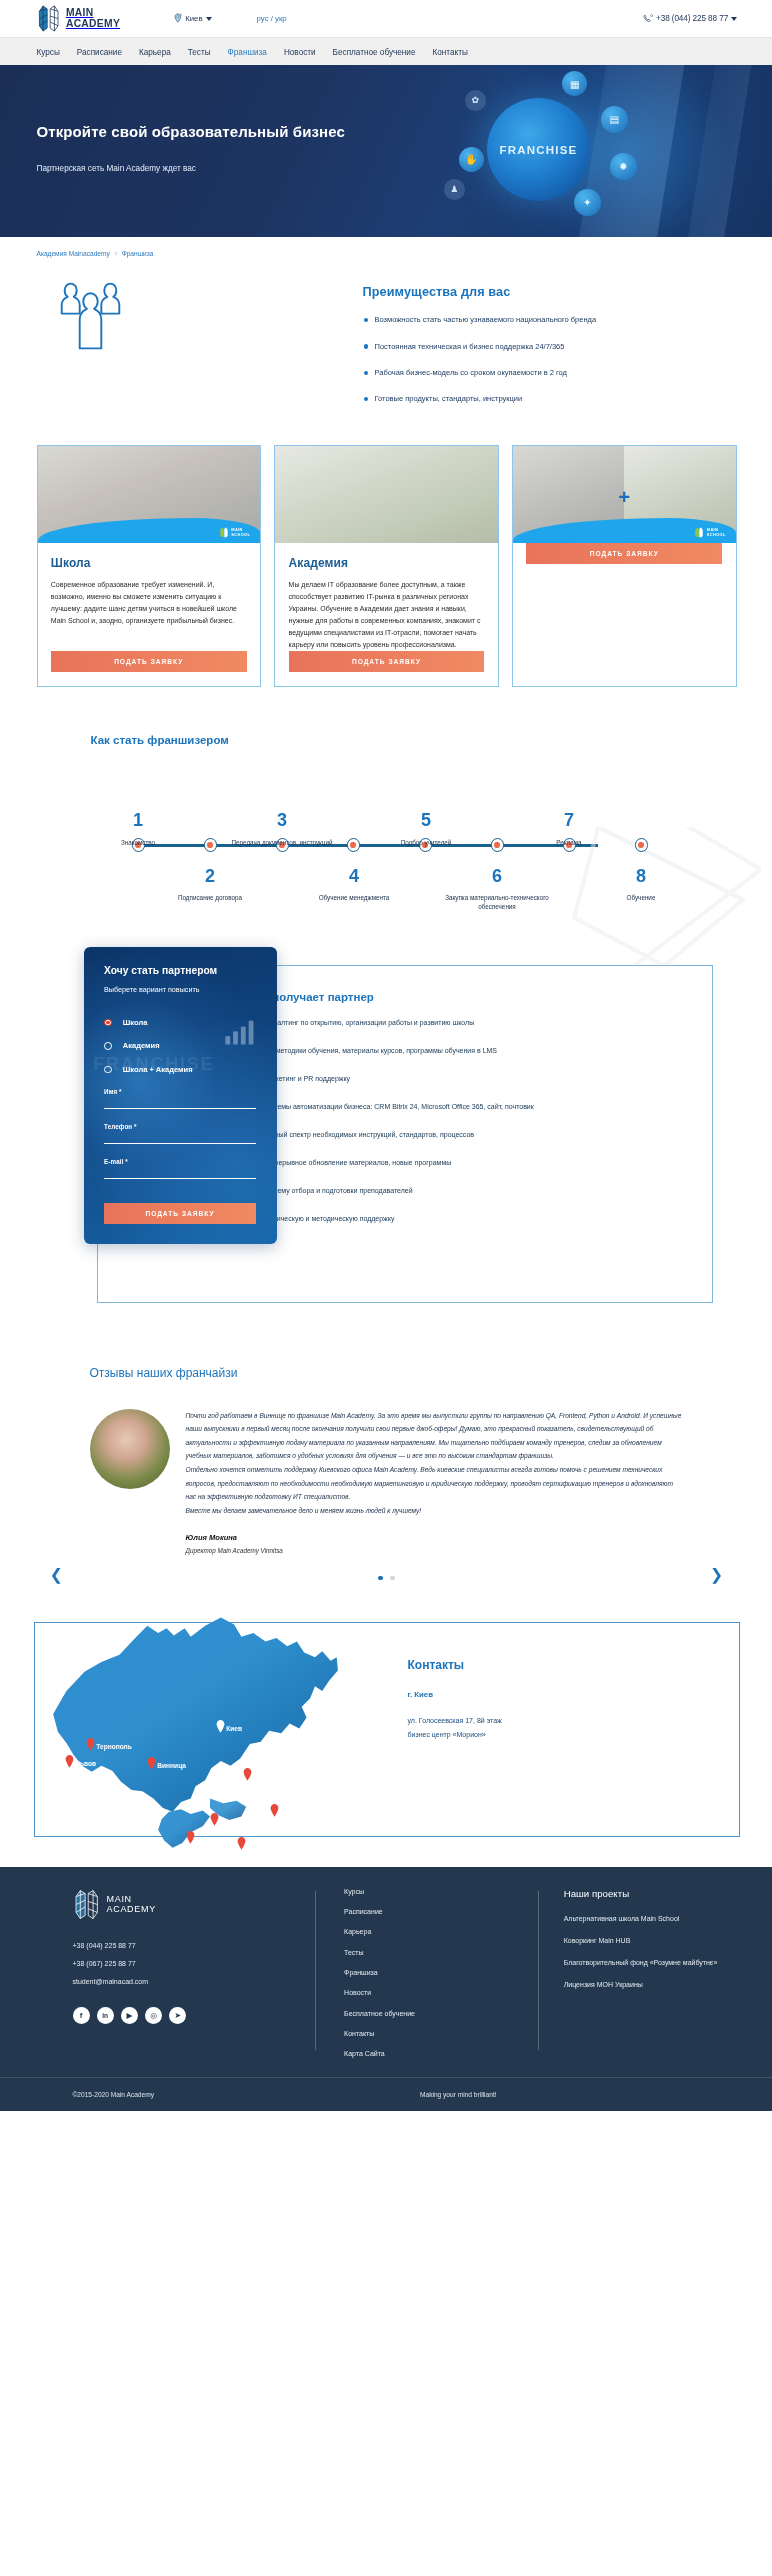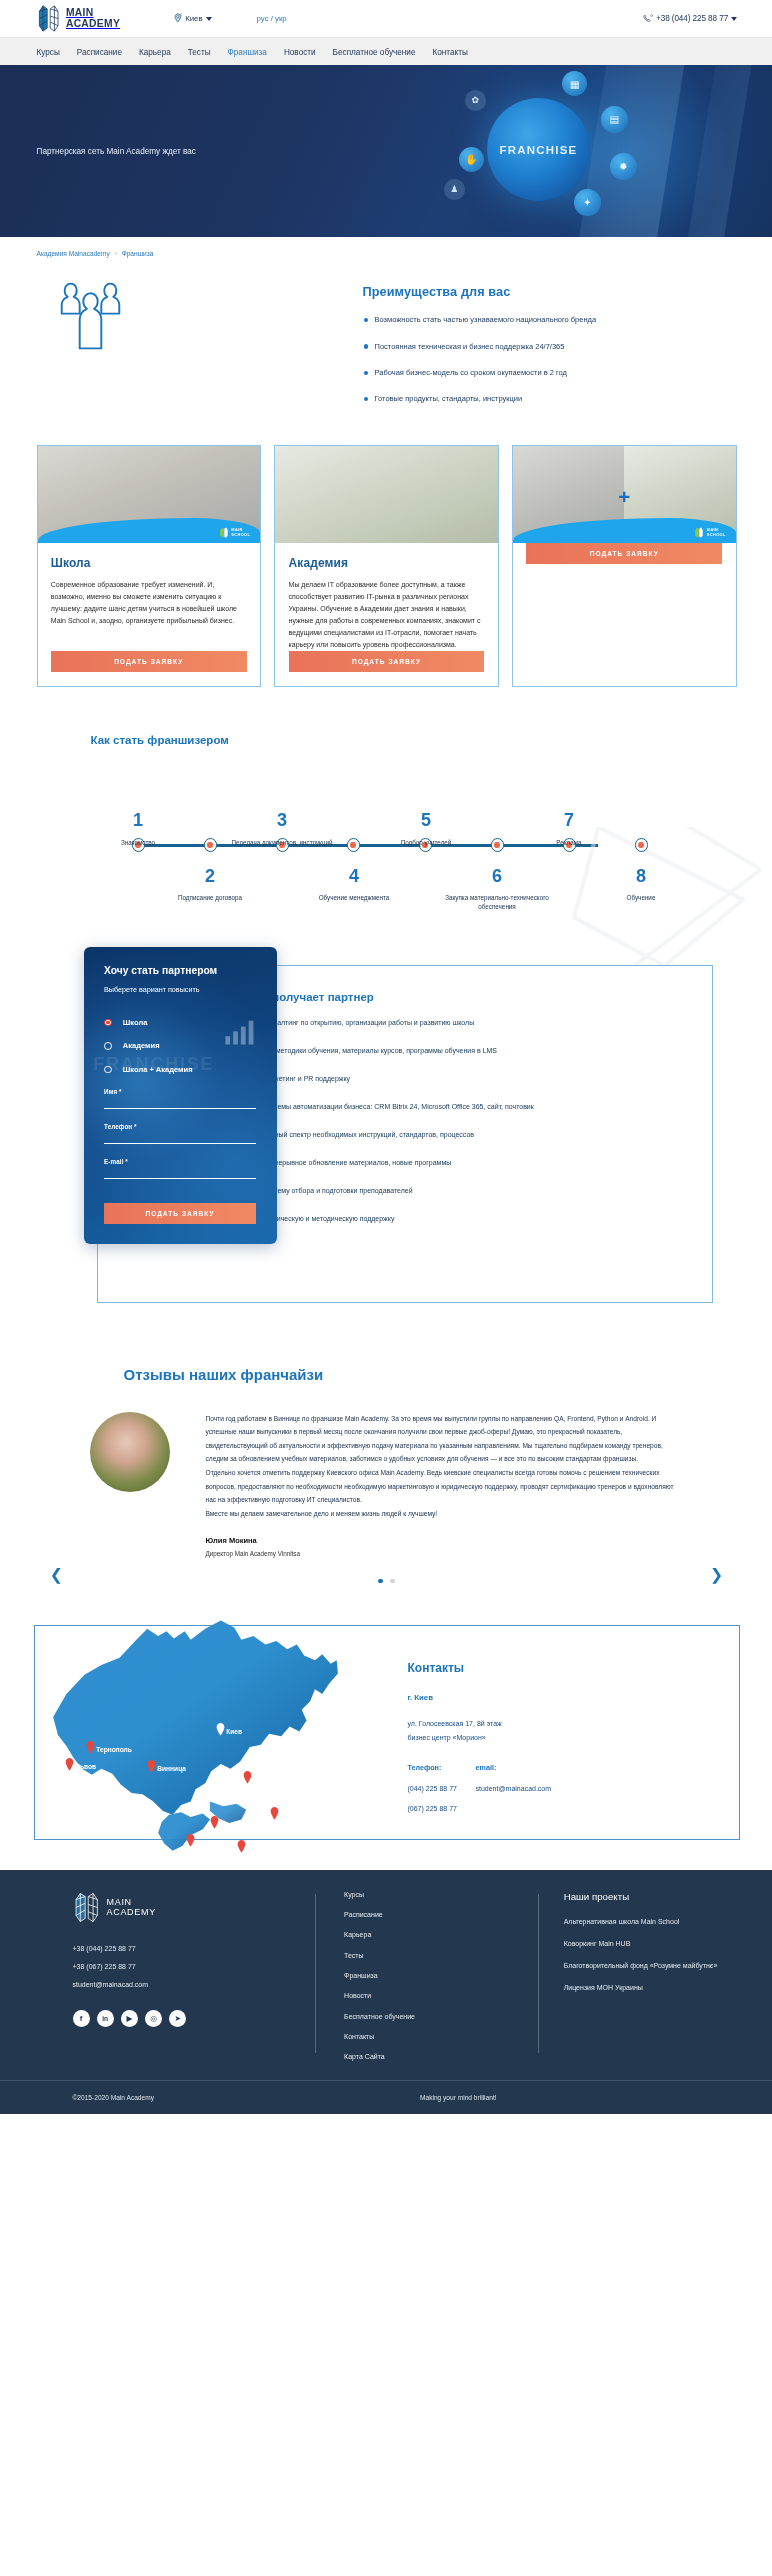--- a/index.html
+++ b/index.html
@@ -159,22 +159,22 @@
   .radio.on { background: #e8412f; border-color: #e8412f; box-shadow: 0 0 0 0.9px #fff inset; }
   .radio-lab { font-size: 7.5px; font-weight: 600; }
   .field { position: relative; margin-top: 14.5px; }
   .field label { display:block; font-size: 6.3px; font-weight: 600; letter-spacing:0.1px; }
   .field input { width: 100%; background: transparent; border: none; border-bottom: 0.9px solid #fff; color:#fff;
                  font-family: inherit; font-size: 6.6px; padding: 3px 0 2.4px; outline: none; }
   .form-btn { margin-top: 24px; position: relative; }
 
   
   .reviews { padding: 20.5px 0 12px; position: relative; }
-  .rev-h { font-size: 15px; color: #1c74bd; font-weight: 700; margin-left: 87px; }
-  .rev-body { display: flex; gap: 36px; margin-top: 29px; padding-left: 53px; padding-right: 54px; }
+  .rev-h { font-size: 12px; color: #1c74bd; font-weight: 400; margin-left: 53px; }
+  .rev-body { display: flex; gap: 16px; margin-top: 29px; padding-left: 53px; padding-right: 54px; font-style: italic; }
   .avatar { width: 80px; height: 80px; border-radius: 50%; flex: 0 0 80px;
             background: radial-gradient(circle at 45% 38%, #e7c9b8 0%, #cfa58f 30%, #7c8a49 62%, #4b5c2b 100%); }
   .rev-text { font-size: 6.6px; line-height: 2.05; color: #21344f; }
   .rev-name { font-size: 7.5px; font-weight: 700; color: #111; margin-top: 15.7px; }
   .rev-role { font-size: 6.3px; color: #333; margin-top: 4.8px; }
   .arrow { position: absolute; top: 220px; font-size: 15.7px; color: #1c74bd; cursor: pointer; }
   .arrow.l { left: 13.3px; }
   .arrow.r { right: 13.3px; }
   .dots { display: flex; gap: 7.2px; justify-content: center; margin-top: 22px; }
   .dot { width: 4.8px; height: 4.8px; border-radius: 50%; background: #d3d3d3; }
@@ -296,20 +296,21 @@
     <div class="sat s1">▦</div>
     <div class="sat s2">▤</div>
     <div class="sat s3">✹</div>
     <div class="sat s4">✦</div>
     <div class="sat s5">✋</div>
     <div class="sat ghost g1">✿</div>
     <div class="sat ghost g2">♟</div>
 
   </div>
   <div class="hero-text">
+    <h1 class="hero-h1">Откройте свой образовательный бизнес</h1>
     <p class="hero-sub">Партнерская сеть Main Academy ждет вас</p>
   </div>
 </section>
 
 <div class="crumbs">
   <a href="#" style="color:#2d7bbd;text-decoration:none">Академия Mainacademy</a>
   <span class="sep">›</span>
   <span>Франшиза</span>
 </div>
 
@@ -615,31 +616,20 @@
             <span class="lbl">Херсон</span>
           </div>
         </div>
     </div>
     <div class="contact-col">
       <h2 class="c-h">Контакты</h2>
       <div class="c-city">г. Киев</div>
       <div class="c-addr">
         <div>ул. Голосеевская 17, 8й этаж</div>
         <div>бизнес центр «Морион»</div>
-      </div>
-      <div class="c-cols">
-        <div class="cc1">
-          <div class="c-lab">Телефон:</div>
-          <div class="c-val">(044) 225 88 77</div>
-          <div class="c-val">(067) 225 88 77</div>
-        </div>
-        <div class="cc2">
-          <div class="c-lab">email:</div>
-          <div class="c-val">student@mainacad.com</div>
-        </div>
       </div>
     </div>
   </div>
 </section>
 
 <footer>
   <div class="foot-inner">
     <div class="foot-brand">
       <div class="flogo">
         <span class="flogo-mark">

